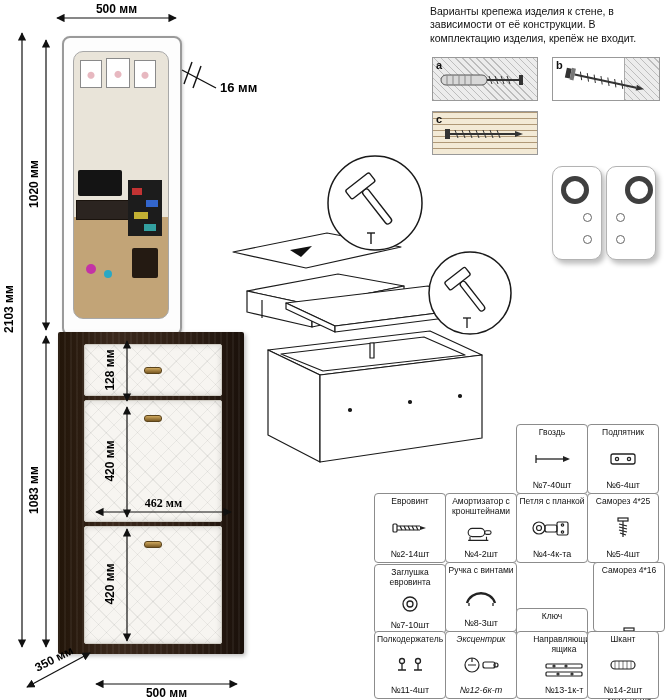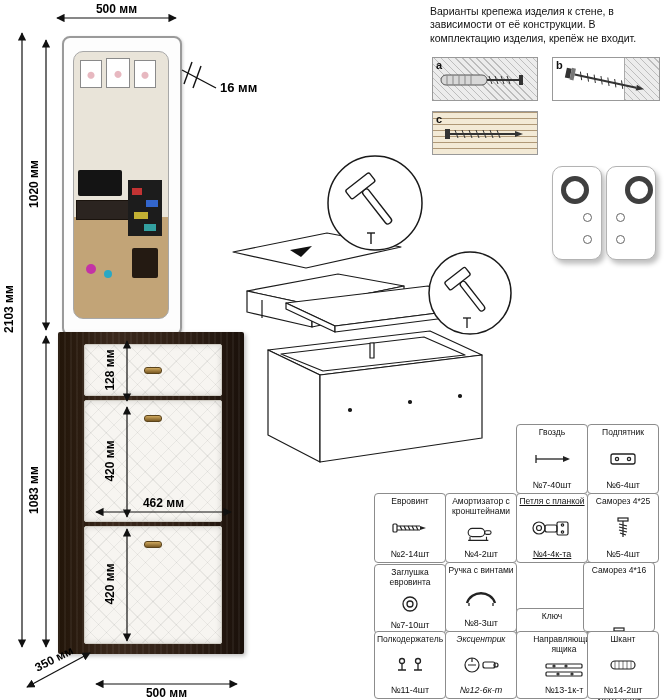--- a/index.html
+++ b/index.html
@@ -213,21 +213,21 @@
     </g>
   </svg>
 
   <div class="dim" style="left:57px;top:2px;width:119px;">500 мм</div>
   <div class="dim vdim" style="left:-21px;top:302px;">2103 мм</div>
   <div class="dim vdim" style="left:4px;top:177px;">1020 мм</div>
   <div class="dim vdim" style="left:4px;top:483px;">1083 мм</div>
   <div class="dim" style="left:220px;top:80px;font-size:13px;">16 мм</div>
   <div class="dim vdim" style="left:80px;top:363px;">128 мм</div>
   <div class="dim vdim" style="left:80px;top:454px;">420 мм</div>
-  <div class="dim" style="left:96px;top:496px;width:135px;">462 мм</div>
+  <div class="dim" style="left:96px;top:496px;width:135px;font-family:Liberation Serif, serif;">462 мм</div>
   <div class="dim vdim" style="left:80px;top:577px;">420 мм</div>
   <div class="dim" style="left:22px;top:652px;width:64px;transform:rotate(-27deg);">350 мм</div>
   <div class="dim" style="left:96px;top:686px;width:141px;">500 мм</div>
 
   <div class="ptable">
 
     <div class="pcell" style="left:142px;top:0;">
       <div class="pname">Гвоздь</div>
       <svg class="picon" width="44" height="24" viewBox="0 0 44 24" stroke="#222" fill="none" stroke-width="1.3">
         <path d="M6 8 V16"></path>
@@ -258,21 +258,21 @@
     </div>
     <div class="pcell" style="left:71px;top:69px;">
       <div class="pname">Амортизатор с кронштейнами</div>
       <svg class="picon" width="44" height="22" viewBox="0 0 44 24" stroke="#222" fill="none" stroke-width="1.2">
         <rect x="8" y="7" width="18" height="9" rx="4.5"></rect>
           <rect x="26" y="9.5" width="7" height="4" rx="2"></rect>
         <path d="M8 20 H30 M10 16 v4 M28 16 v4"></path>
       </svg>
       <div class="pqty">№4-2шт</div>
     </div>
-    <div class="pcell" style="left:142px;top:69px;text-decoration:underline;">
+    <div class="pcell" style="left:142px;top:69px;">
       <div class="pname">Петля с планкой</div>
       <svg class="picon" width="44" height="24" viewBox="0 0 44 24" stroke="#222" fill="none" stroke-width="1.2">
         <circle cx="9" cy="12" r="6"></circle>
           <circle cx="9" cy="12" r="2.5"></circle>
         <rect x="15" y="9" width="12" height="7" rx="2"></rect>
         <rect x="27" y="6" width="11" height="13" rx="1.5"></rect>
           <circle cx="32.5" cy="9" r="1.2"></circle>
           <circle cx="32.5" cy="16" r="1.2"></circle>
       </svg>
       <div class="pqty">№4-4к-та</div>
@@ -303,21 +303,21 @@
       </svg>
       <div class="pqty">№8-3шт</div>
     </div>
     <div class="pcell" style="left:142px;top:138px;margin-top:46px;">
       <div class="pname">Ключ</div>
       <svg class="picon" width="44" height="24" viewBox="0 0 44 24" stroke="#222" fill="none" stroke-width="3">
         <path d="M14 4 V19 H32"></path>
       </svg>
       <div class="pqty">№9-1шт</div>
     </div>
-    <div class="pcell" style="left:209px;top:138px;gap:48px;">
+    <div class="pcell" style="left:219px;top:138px;gap:48px;">
       <div class="pname">Саморез 4*16</div>
       <svg class="picon" width="44" height="24" viewBox="0 0 44 24" stroke="#222" fill="none" stroke-width="1.2">
         <rect x="17" y="4" width="10" height="3"></rect>
           <path d="M22 7 V19"></path>
         <path d="M18 9 L26 11 M18 12 L26 14 M19 15 L25 17"></path>
       </svg>
       <div class="pqty">№10-26шт</div>
     </div>
 
     <div class="pcell" style="left:0;top:207px;height:68px;">

